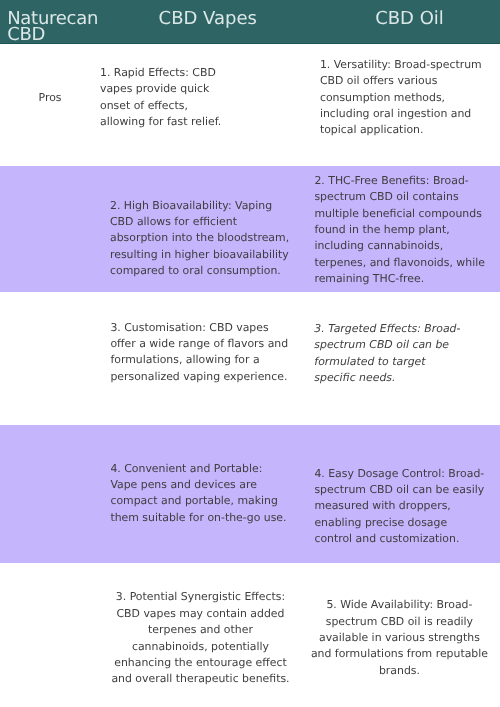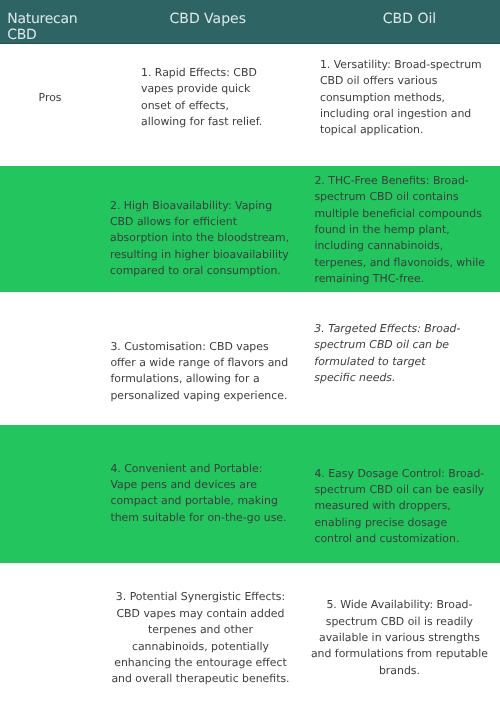--- a/index.html
+++ b/index.html
@@ -27,55 +27,55 @@
   col.c1 { width: 100px; }
   col.c2 { width: 200px; }
   col.c3 { width: 200px; }
 
   thead tr { background: #2E6464; }
   thead th {
     height: 35px;
     border-bottom: 1px solid #1D5353;
     padding: 11.1px 0 0 0;
     font-weight: 400;
-    font-size: 14px;
+    font-size: 18px;
     line-height: 16px;
     color: #DCE7E7;
     vertical-align: top;
     text-align: center;
   }
   thead th.h1 { text-align: left; padding-left: 7.2px; letter-spacing: -0.28px; }
   thead th.h2 { padding-left: 15.5px; }
   thead th.h3 { padding-left: 19px; }
 
   tbody td {
     padding: 0;
     vertical-align: top;
     font-size: 10.9px;
     line-height: 16.37px;
     color: #3d3d3d;
   }
-  tbody tr.alt td { background: #22c55e; }
+  tbody tr.alt td { background: #c4b5fd; }
 
   .blk { margin: 0; text-align: left; }
   tr.ctr .blk { text-align: center; }
 
   tr.r1 { height: 122px; }
   tr.r2 { height: 126px; }
   tr.r3 { height: 133px; }
   tr.r4 { height: 138px; }
   tr.r5 { height: 151px; }
 
   
   .r1 .lbl  { padding-top: 45.9px; }
-  .r1 .bv   { padding-top: 20.9px; }  .r1 .bv .blk { width: 121.16px; margin-left: 41.0px; }
+  .r1 .bv   { padding-top: 20.9px; }  .r1 .bv .blk { width: 121.16px; }
   .r1 .bo   { padding-top: 12.9px; }  .r1 .bo .blk { width: 161.81px; margin-left: 19.9px; }
   .r2 .bv   { padding-top: 20.0px; }  .r2 .bv .blk { width: 179.11px; margin-left: 10.0px; margin-top: 12px; }
   .r2 .bo   { padding-top:  7.3px; }  .r2 .bo .blk { width: 170.53px; margin-left: 14.4px; }
-  .r3 .bv   { padding-top: 47px; }  .r3 .bv .blk { width: 177.78px; margin-left: 10.4px; }
+  .r3 .bv   { padding-top: 28px; }  .r3 .bv .blk { width: 177.78px; margin-left: 10.4px; }
   .r3 .bo   { padding-top: 29.3px; font-style: italic; }  .r3 .bo .blk { width: 155.47px; margin-left: 14.3px; }
   .r4 .bv   { padding-top: 36.0px; }  .r4 .bv .blk { width: 176.11px; margin-left: 10.4px; }
   .r4 .bo   { padding-top: 41px; }  .r4 .bo .blk { width: 169.86px; margin-left: 14.4px; }
   .r5 .bv   { padding-top: 26.9px; }  .r5 .bv .blk { width: 178.2px; margin-left: 11.4px; }
   .r5 .bo   { padding-top: 34.6px; }  .r5 .bo .blk { width: 177.09px; margin-left: 10.9px; }
 
   .lbl .blk { width: auto; text-align: center; }
 </style>
 </head>
 <body>

